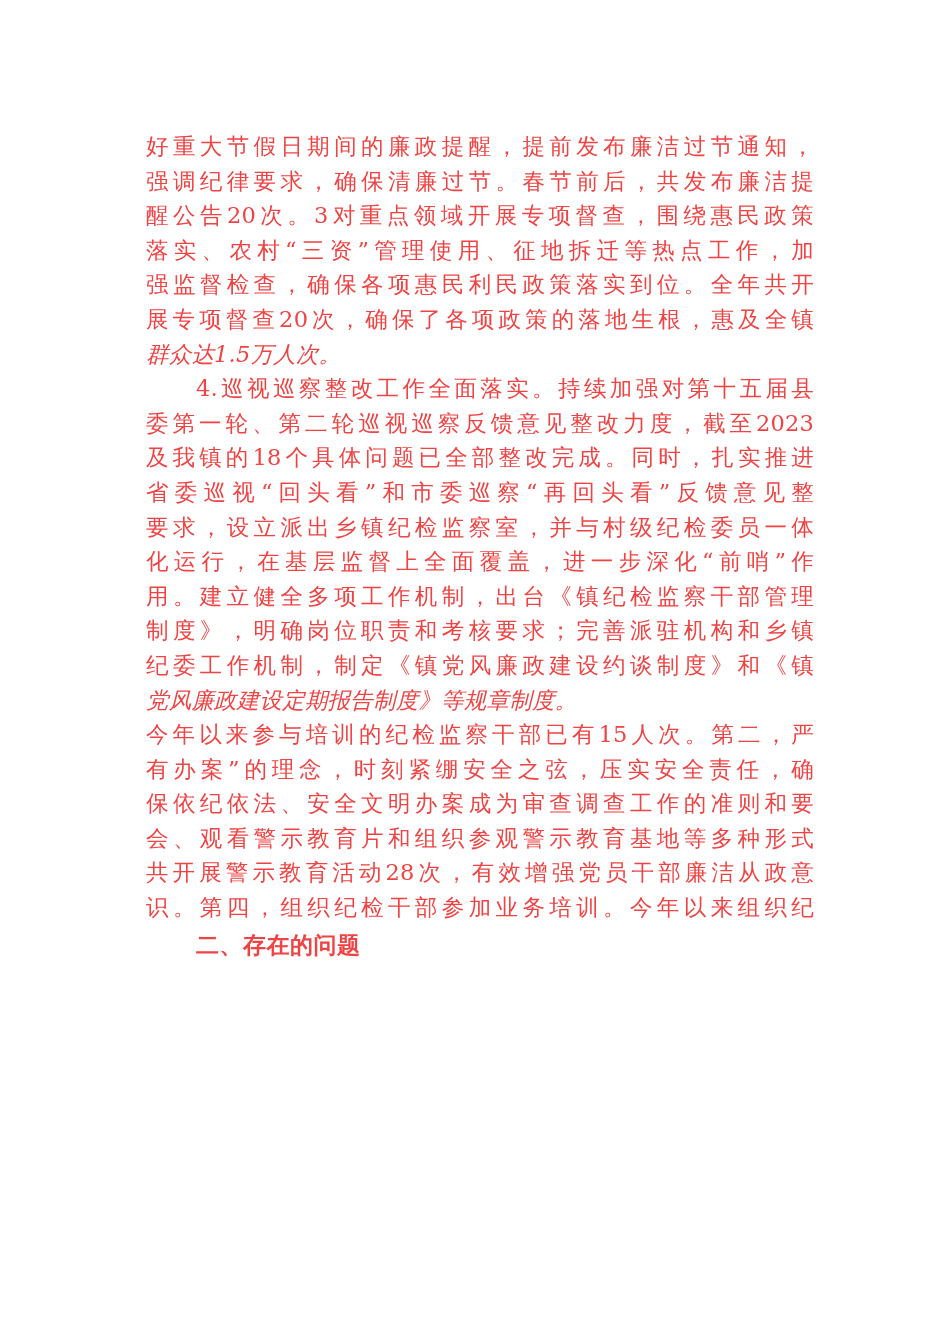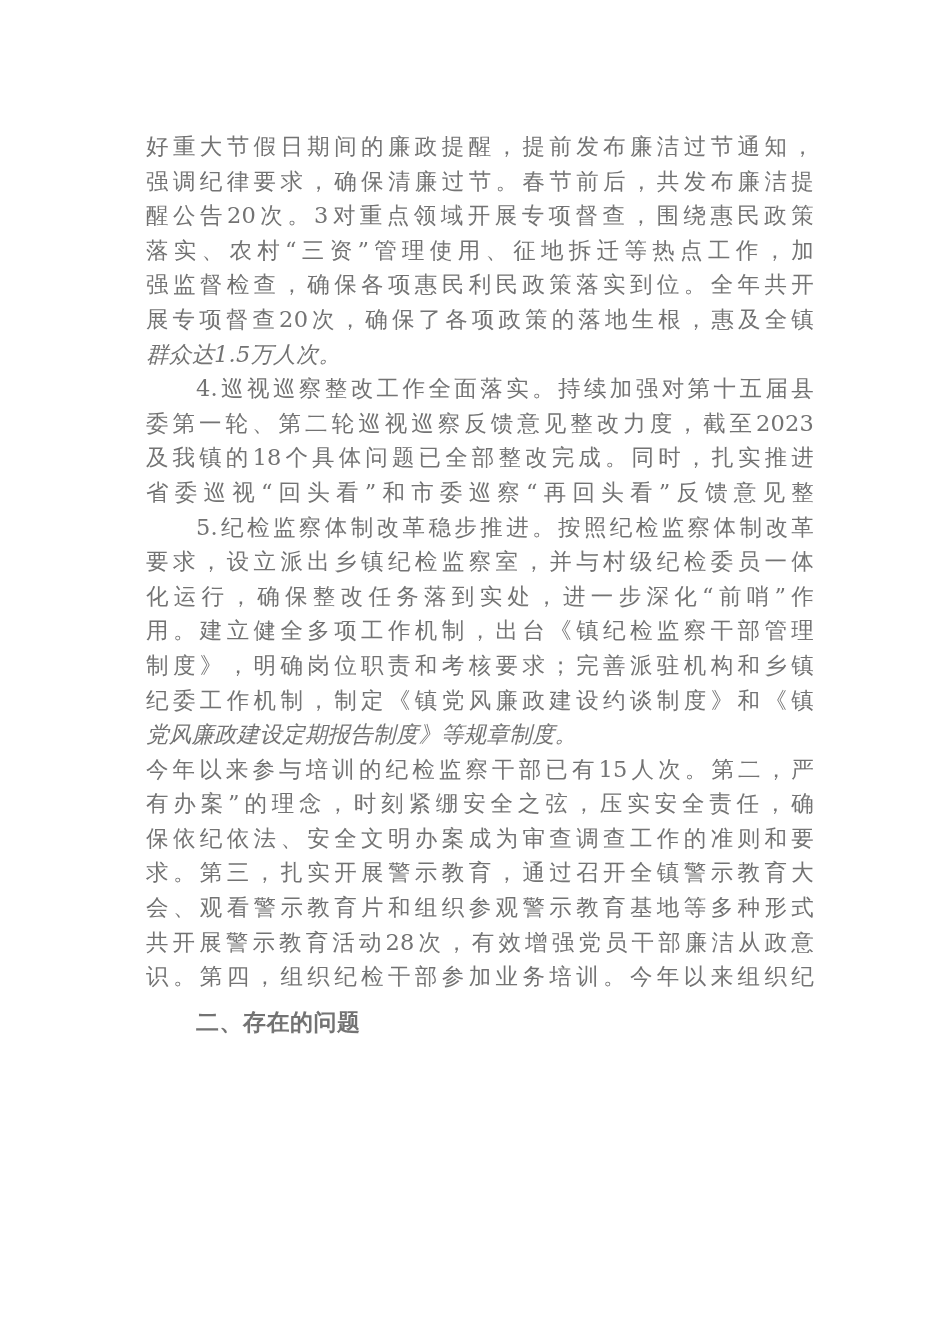--- a/index.html
+++ b/index.html
@@ -8,21 +8,21 @@
       position: absolute;
       left: 0; top: 0; width: 950px; height: 1344px;
       background: #ffffff;
     }
     .content {
       position: absolute;
       left: 146px;
       top: 129px;
       width: 668px;
       font-family: "DejaVu Serif", "Liberation Serif", serif;
-      color: #737373;
+      color: #ef4444;
     }
     .line {
       display: block;
       height: 34.6px;
       line-height: 34.6px;
       font-size: 22.5px;
       white-space: nowrap;
       text-align: justify;
       text-align-last: justify;
       letter-spacing: 0.2px;
@@ -31,21 +31,20 @@
     .line.indent { padding-left: 50px; }
     .heading {
       display: block;
       height: 40px;
       line-height: 40px;
       font-size: 23px;
       font-weight: bold;
       padding-left: 50px;
       font-family: "DejaVu Sans", "Liberation Sans", sans-serif;
       letter-spacing: 0.5px;
-      margin-top: 8px;
     }
   </style>
 </head>
 <body>
 
 <div class="page">
   <div class="content">
 
     <div>
       <span class="line">好重大节假日期间的廉政提醒，提前发布廉洁过节通知，</span>
@@ -58,34 +57,32 @@
     </div>
 
     <div>
       <span class="line indent">4.巡视巡察整改工作全面落实。持续加强对第十五届县</span>
       <span class="line">委第一轮、第二轮巡视巡察反馈意见整改力度，截至2023</span>
       <span class="line">及我镇的18个具体问题已全部整改完成。同时，扎实推进</span>
       <span class="line">省委巡视“回头看”和市委巡察“再回头看”反馈意见整</span>
     </div>
 
     <div>
-      <span class="line indent">5.纪检监察体制改革稳步推进。按照纪检监察体制改革</span>
       <span class="line">要求，设立派出乡镇纪检监察室，并与村级纪检委员一体</span>
-      <span class="line">化运行，确保整改任务落到实处，进一步深化“前哨”作</span>
+      <span class="line">化运行，在基层监督上全面覆盖，进一步深化“前哨”作</span>
       <span class="line">用。建立健全多项工作机制，出台《镇纪检监察干部管理</span>
       <span class="line">制度》，明确岗位职责和考核要求；完善派驻机构和乡镇</span>
       <span class="line">纪委工作机制，制定《镇党风廉政建设约谈制度》和《镇</span>
       <span class="line last">党风廉政建设定期报告制度》等规章制度。</span>
     </div>
 
     <div>
       <span class="line">今年以来参与培训的纪检监察干部已有15人次。第二，严</span>
       <span class="line">有办案”的理念，时刻紧绷安全之弦，压实安全责任，确</span>
       <span class="line">保依纪依法、安全文明办案成为审查调查工作的准则和要</span>
-      <span class="line">求。第三，扎实开展警示教育，通过召开全镇警示教育大</span>
       <span class="line">会、观看警示教育片和组织参观警示教育基地等多种形式</span>
       <span class="line">共开展警示教育活动28次，有效增强党员干部廉洁从政意</span>
       <span class="line">识。第四，组织纪检干部参加业务培训。今年以来组织纪</span>
     </div>
 
     <span class="heading">二、存在的问题</span>
 
   </div>
 </div>
 

